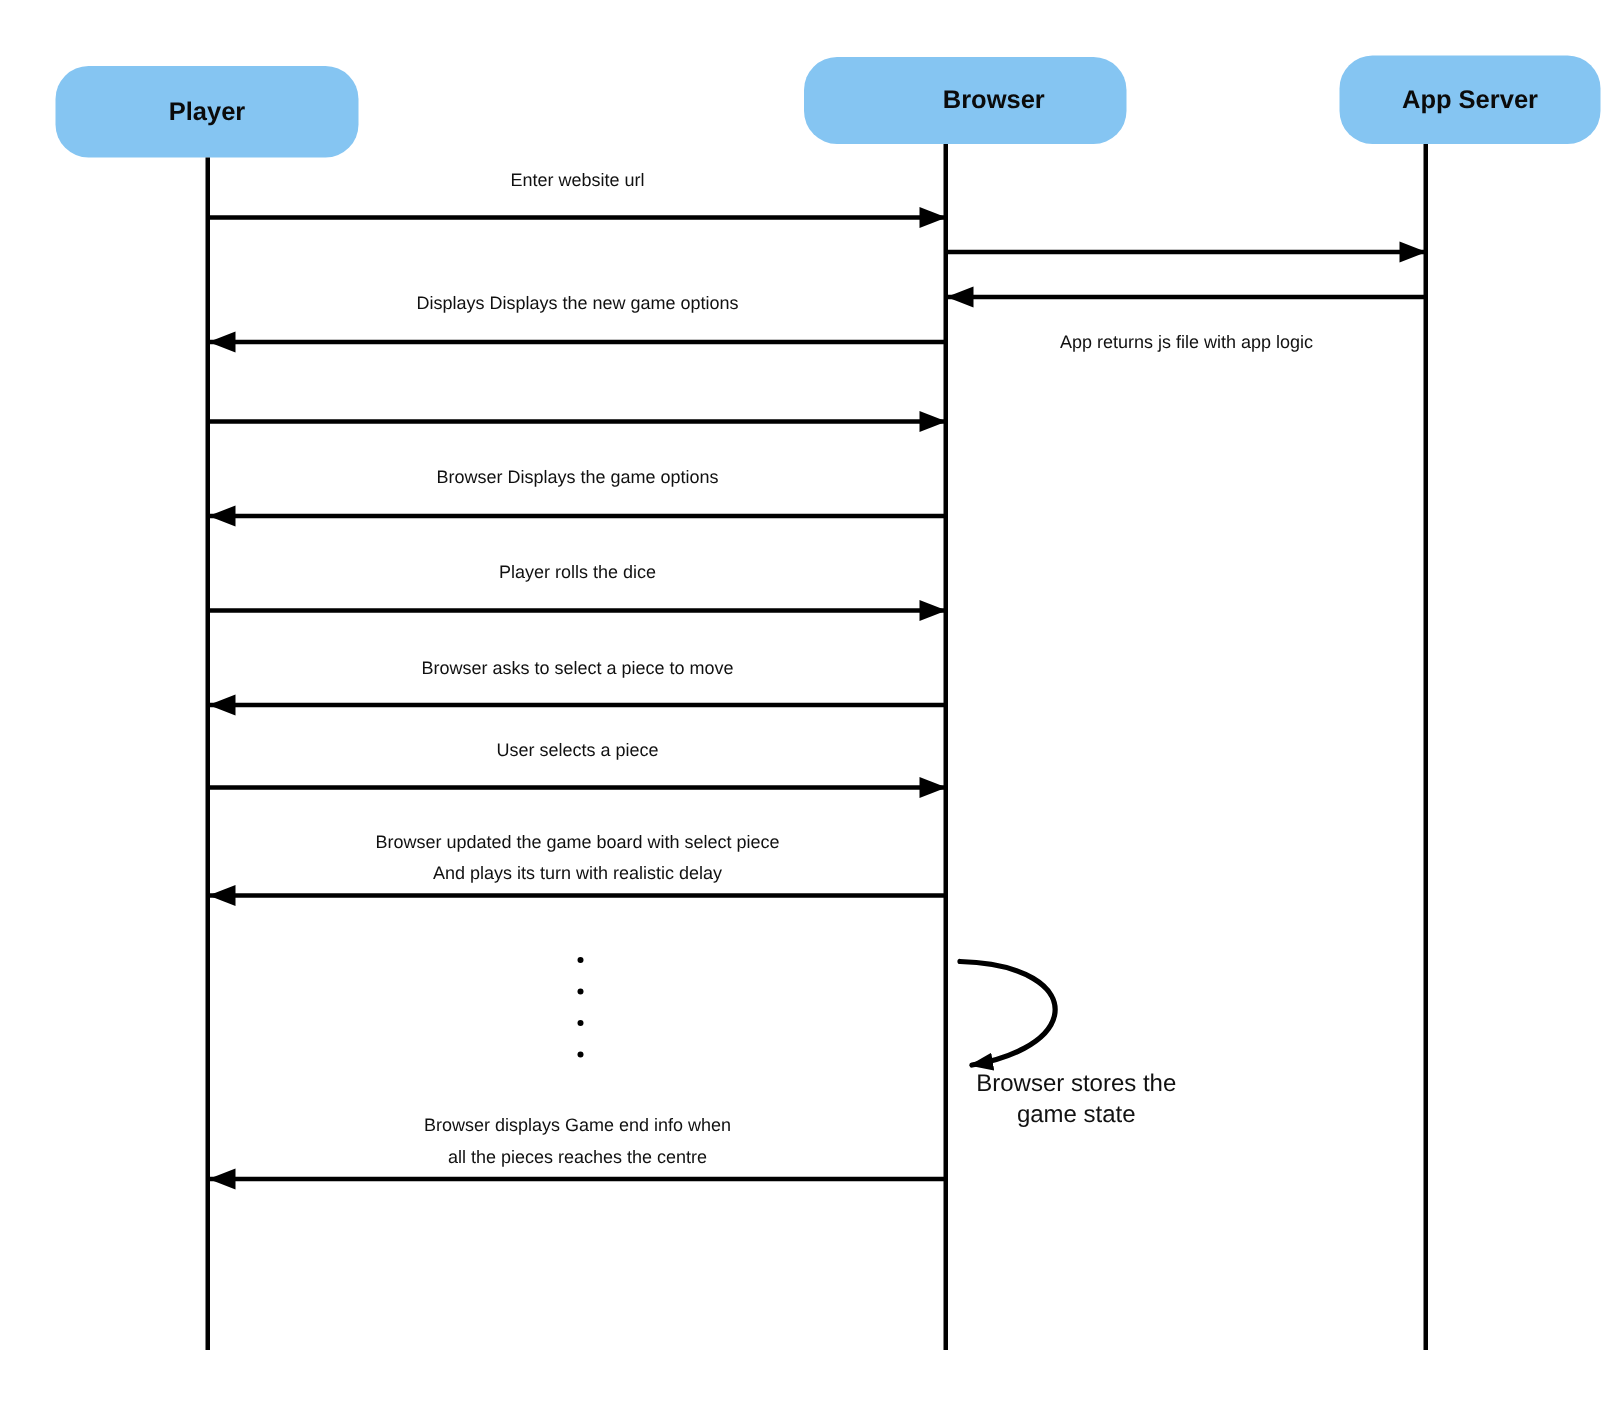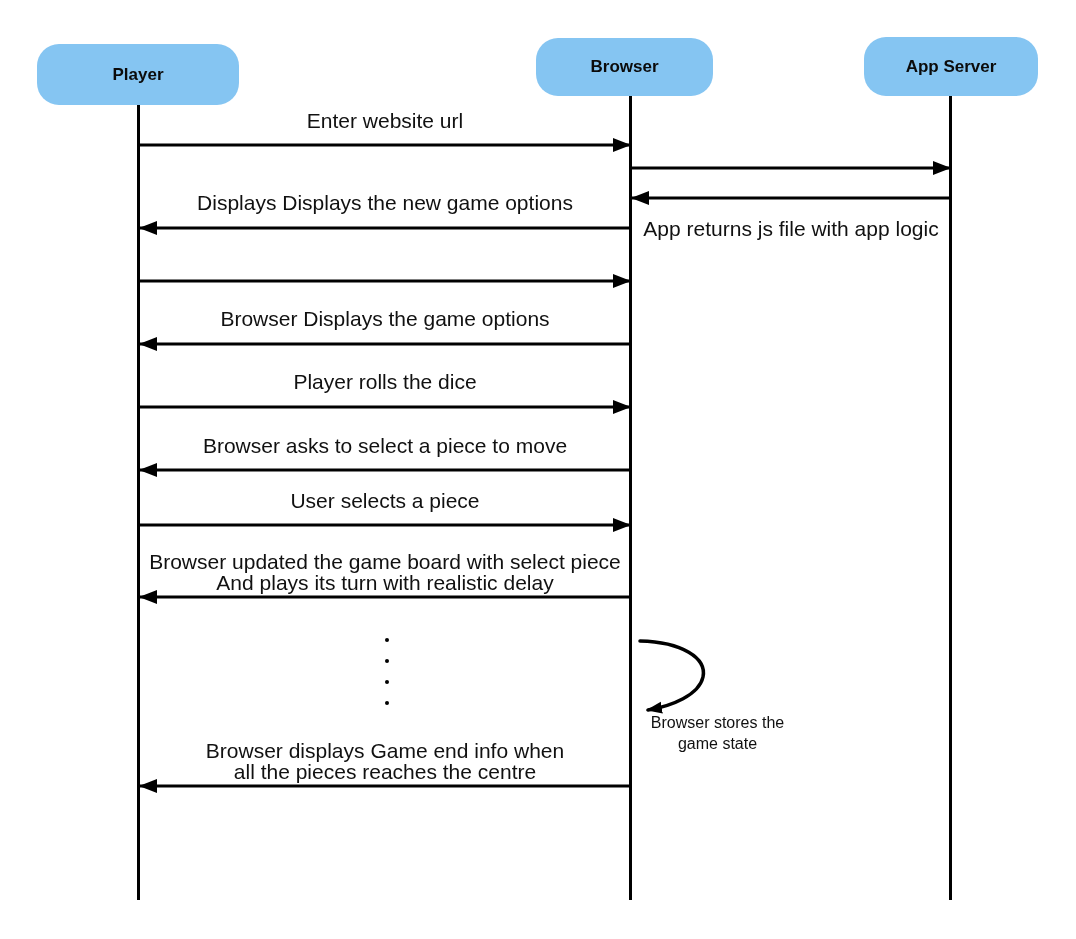--- a/index.html
+++ b/index.html
@@ -17,31 +17,31 @@
     overflow:hidden;
   }
   .actor{
     position:absolute;
     background:var(--actor-fill);
     border-radius:22px;
     display:flex;align-items:center;justify-content:center;
     font-size:17px;font-weight:bold;color:#0b0b0b;
   }
   .actor.player{left:37px;top:44px;width:202px;height:61px;}
-  .actor.browser{left:536px;top:38px;width:177px;height:58px;}
-  .actor.appserver{left:864px;top:37px;width:174px;height:59px;}
+  .actor.browser{left:536px;top:38px;width:177px;height:58px;padding-left:38px;}
+  .actor.appserver{left:893px;top:37px;width:174px;height:59px;}
   .lifeline{
     position:absolute;width:3px;background:var(--line);
   }
   .lifeline.player{left:137px;top:105px;height:795px;}
   .lifeline.browser{left:629px;top:96px;height:804px;}
   .lifeline.appserver{left:949px;top:96px;height:804px;}
   .msg-label{
     position:absolute;
-    font-size:21px;line-height:21px;
+    font-size:12px;line-height:21px;
     text-align:center;
     white-space:nowrap;
   }
   .col-pb{left:140px;width:490px;}
   .col-ba{left:632px;width:318px;}
   .arrow{position:absolute;height:14px;}
   .arrow.pb{left:140px;width:490px;}
   .arrow.ba{left:632px;width:318px;}
   .arrow .shaft{
     position:absolute;left:0;right:0;top:50%;

